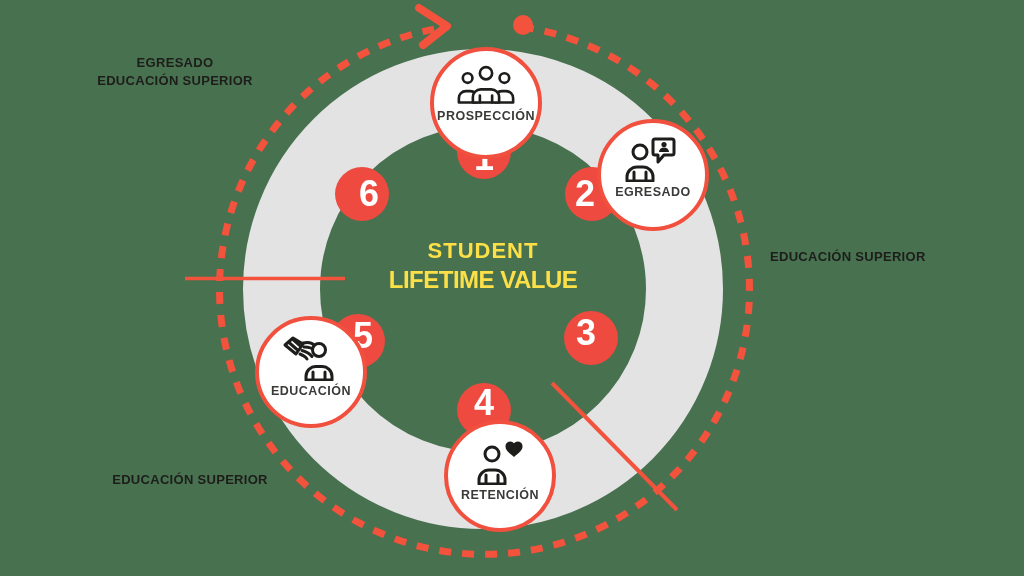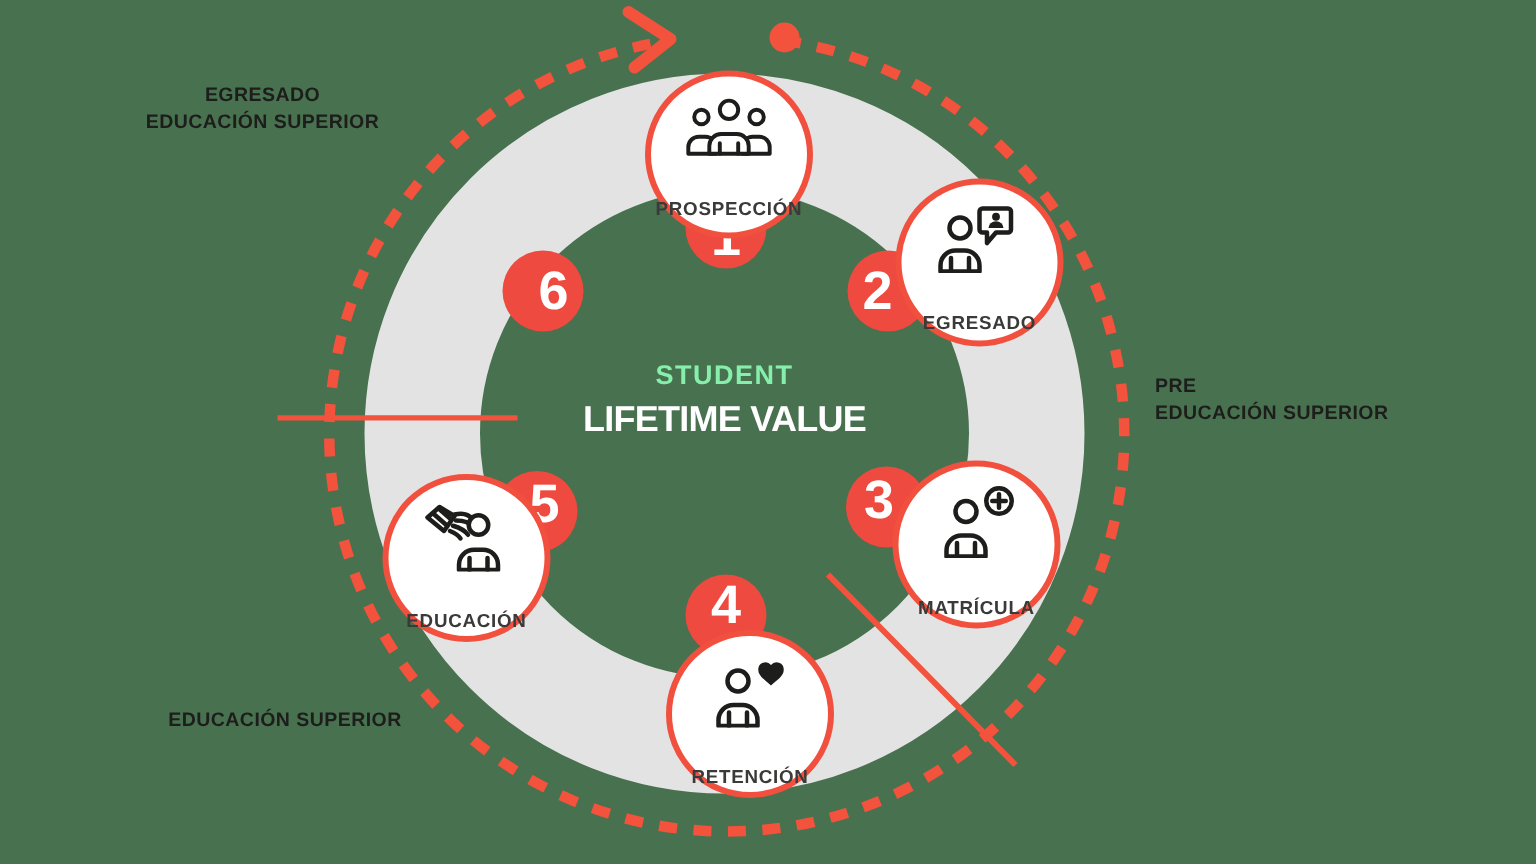--- a/index.html
+++ b/index.html
@@ -34,38 +34,38 @@
   .shift-u{transform:translateY(-7px);}
   .shift-l{transform:translateX(-7px);}
   .shift-r{transform:translateX(7px);}
   .shift-ul{transform:translate(-5px,-5px);}
   .shift-ur{transform:translate(5px,-5px);}
 
   
   .node{
     position:absolute;width:112px;height:112px;box-sizing:border-box;
     background:#FFFFFF;border:4px solid #F2503E;border-radius:50%;
-    z-index:3;display:flex;flex-direction:column;align-items:center;gap:23px;
+    z-index:3;display:flex;flex-direction:column;align-items:center;
   }
   .node .icon{margin-top:13px;flex:0 0 auto;}
   .node-label{
     margin-top:3px;font-size:12.5px;font-weight:600;letter-spacing:0.5px;
     color:#3A3A39;white-space:nowrap;
   }
 
   
   .center-title{
     position:absolute;left:323px;top:236px;width:320px;text-align:center;
     z-index:2;line-height:29px;
   }
   .center-title .l1{
-    font-size:18px;font-weight:800;letter-spacing:1px;color:#86efac;text-align:center;
+    font-size:22px;font-weight:800;letter-spacing:1px;color:#fde047;text-align:center;
   }
   .center-title .l2{
-    font-size:24px;font-weight:700;letter-spacing:-0.5px;color:#ffffff;
+    font-size:24px;font-weight:700;letter-spacing:-0.5px;color:#fde047;
   }
 
   
   .phase{
     position:absolute;z-index:2;font-size:13px;font-weight:bold;
     letter-spacing:0.3px;color:#1D1D1B;line-height:18px;white-space:nowrap;
   }
   .phase.align-r{text-align:center;}
 
   svg .ln{fill:none;stroke:#1D1D1B;stroke-width:3;stroke-linecap:round;stroke-linejoin:round;}
@@ -124,30 +124,20 @@
       <path class="lnw" d="M30 3 h17 a2 2 0 0 1 2 2 v12 a2 2 0 0 1 -2 2 h-8 l-6 7 v-7 h-3 a2 2 0 0 1 -2 -2 v-12 a2 2 0 0 1 2 -2 z"></path>
       <circle class="fl" cx="39" cy="8.5" r="2.6"></circle>
       <path class="fl" d="M34 16 a5 4.5 0 0 1 10 0 z"></path>
       <circle class="lnw" cx="15" cy="16" r="7"></circle>
       <path class="lnw" d="M2 45 v-4 a10 10 0 0 1 10 -10 h6 a10 10 0 0 1 10 10 v4 z"></path>
       <path class="ln" d="M9 36 v9 M21 36 v9"></path>
     </svg>
     <div class="node-label">EGRESADO</div>
   </div>
 
-  <div class="node" style="left:595px;top:307px">
-    <svg class="icon" width="56" height="48" viewBox="0 0 56 48">
-      <circle class="lnw" cx="43" cy="10" r="8.5"></circle>
-      <path class="ln" d="M43 5.5 v9 M38.5 10 h9"></path>
-      <circle class="lnw" cx="21" cy="17" r="7"></circle>
-      <path class="lnw" d="M8 47 v-4 a10 10 0 0 1 10 -10 h6 a10 10 0 0 1 10 10 v4 z"></path>
-      <path class="ln" d="M15 38 v9 M27 38 v9"></path>
-    </svg>
-    <div class="node-label">MATRÍCULA</div>
-  </div>
 
   <div class="node" style="left:444px;top:420px">
     <svg class="icon" width="56" height="48" viewBox="0 0 56 48">
       <path class="fl" d="M42 20 C 37.5 16, 33.5 13.5, 33.5 9.5 A 4.8 4.8 0 0 1 42 6.3 A 4.8 4.8 0 0 1 50.5 9.5 C 50.5 13.5, 46.5 16, 42 20 Z"></path>
       <circle class="lnw" cx="20" cy="17" r="7"></circle>
       <path class="lnw" d="M7 47 v-4 a10 10 0 0 1 10 -10 h6 a10 10 0 0 1 10 10 v4 z"></path>
       <path class="ln" d="M14 38 v9 M26 38 v9"></path>
     </svg>
     <div class="node-label">RETENCIÓN</div>
   </div>
@@ -168,20 +158,19 @@
   <div class="center-title">
     <div class="l1">STUDENT</div>
     <div class="l2">LIFETIME VALUE</div>
   </div>
 
   <div class="phase align-r" style="left:80px;top:54px;width:190px">
     <div>EGRESADO</div>
     <div>EDUCACIÓN SUPERIOR</div>
   </div>
   <div class="phase" style="left:770px;top:248px">
-    <div>PRE</div>
     <div>EDUCACIÓN SUPERIOR</div>
   </div>
   <div class="phase align-r" style="left:95px;top:471px;width:190px">
     <div>EDUCACIÓN SUPERIOR</div>
   </div>
 
 </div>
 
 </body></html>

